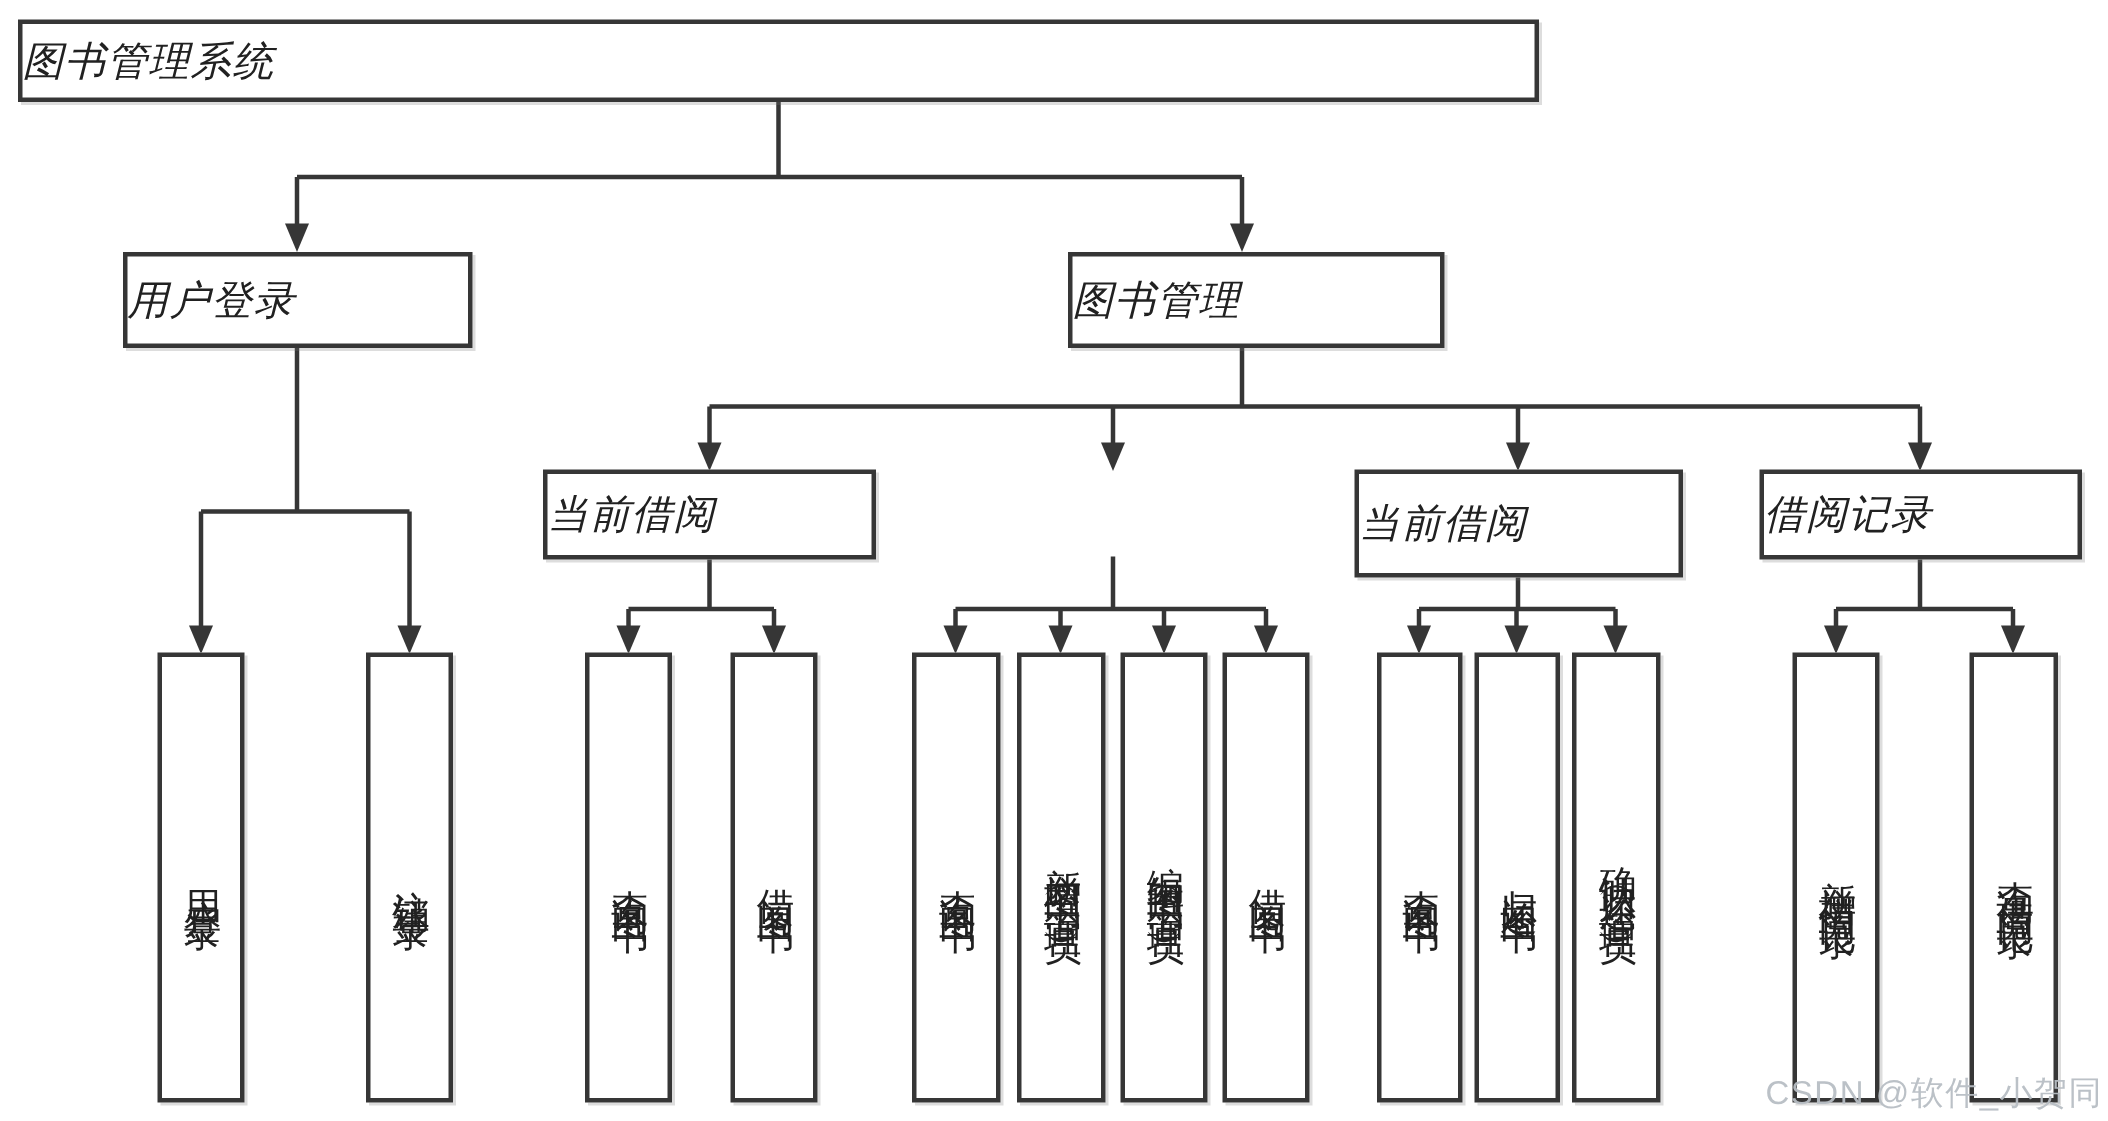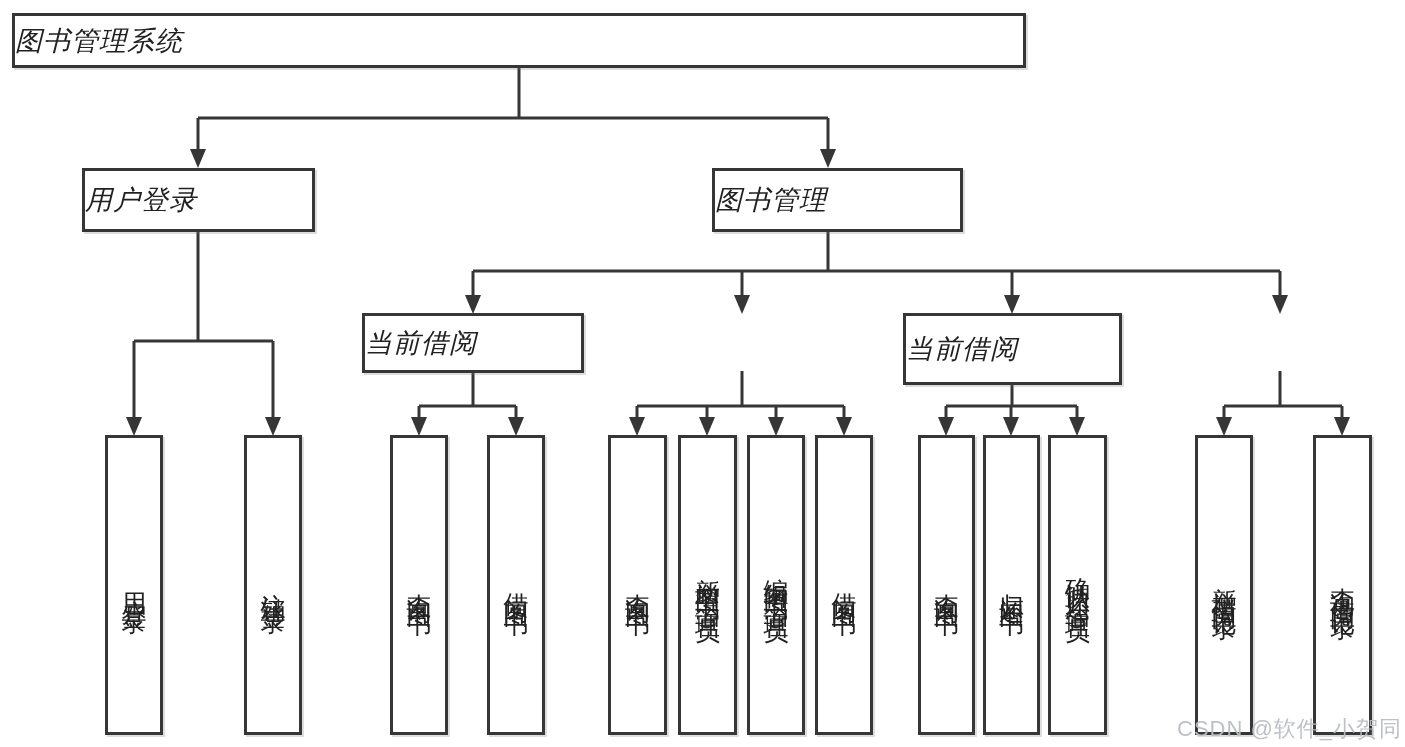--- a/index.html
+++ b/index.html
@@ -111,20 +111,23 @@
   <div class="hbox" style="left:712px;top:168px;width:251px;height:64px;">
     <span>图书管理</span>
   </div>
 
   <div class="hbox" style="left:362px;top:313px;width:222px;height:60px;">
     <span>当前借阅</span>
   </div>
   <div class="hbox" style="left:903px;top:313px;width:219px;height:72px;">
     <span>当前借阅</span>
   </div>
+  <div class="hbox" style="left:1173px;top:313px;width:215px;height:60px;">
+    <span>借阅记录</span>
+  </div>
 
   <div class="leaf" style="left:105px;">
     <span class="vtext">用户登录</span>
   </div>
   <div class="leaf" style="left:244px;">
     <span class="vtext">注销登录</span>
   </div>
 
   <div class="leaf" style="left:390px;">
     <span class="vtext">查询图书</span>

